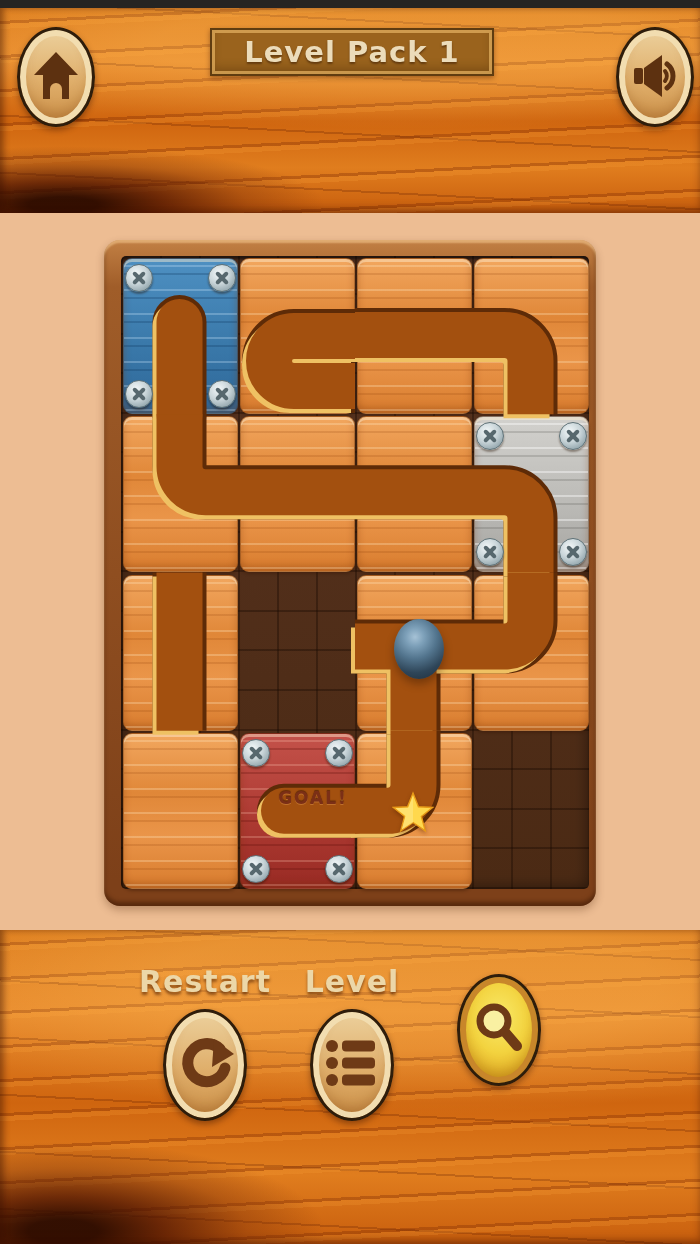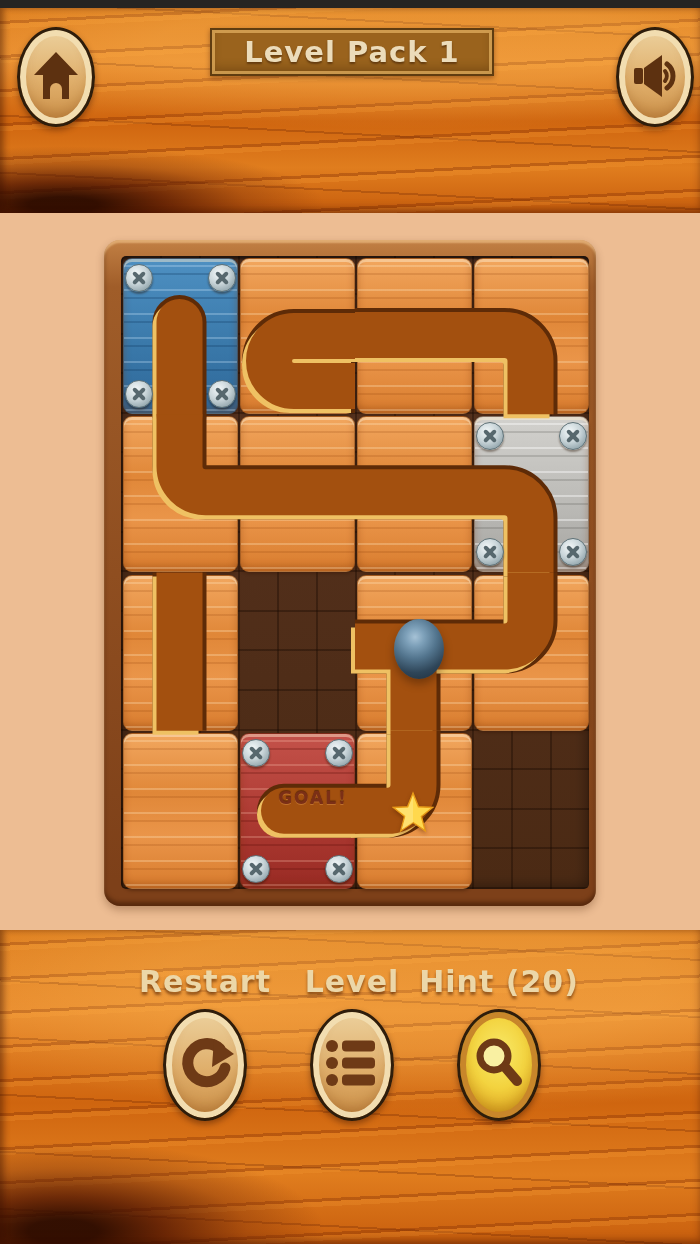--- a/index.html
+++ b/index.html
@@ -214,21 +214,20 @@
     <div class="oval">
       <span>
         <svg width="58" height="58" viewBox="0 0 58 58">
           <path d="M44 15 A19 19 0 1 0 49 34" fill="none" stroke="#6e3a16" stroke-width="11" stroke-linecap="round"></path>
           <path d="M38 5 L58 20 L36 33 Z" fill="#6e3a16"></path>
         </svg>
       </span>
     </div>
   </div>
   <div class="action" style="left:409px;">
-    <div class="lbl">Hint (20)</div>
     <div class="oval gold">
       <span>
         <svg width="56" height="56" viewBox="0 0 56 56">
           <circle cx="23" cy="21" r="14" fill="#f9f0a2" stroke="#6e3a16" stroke-width="7"></circle>
           <line x1="34" y1="32" x2="46" y2="46" stroke="#6e3a16" stroke-width="10" stroke-linecap="round"></line>
         </svg>
       </span>
     </div>
   </div>
 </div>

